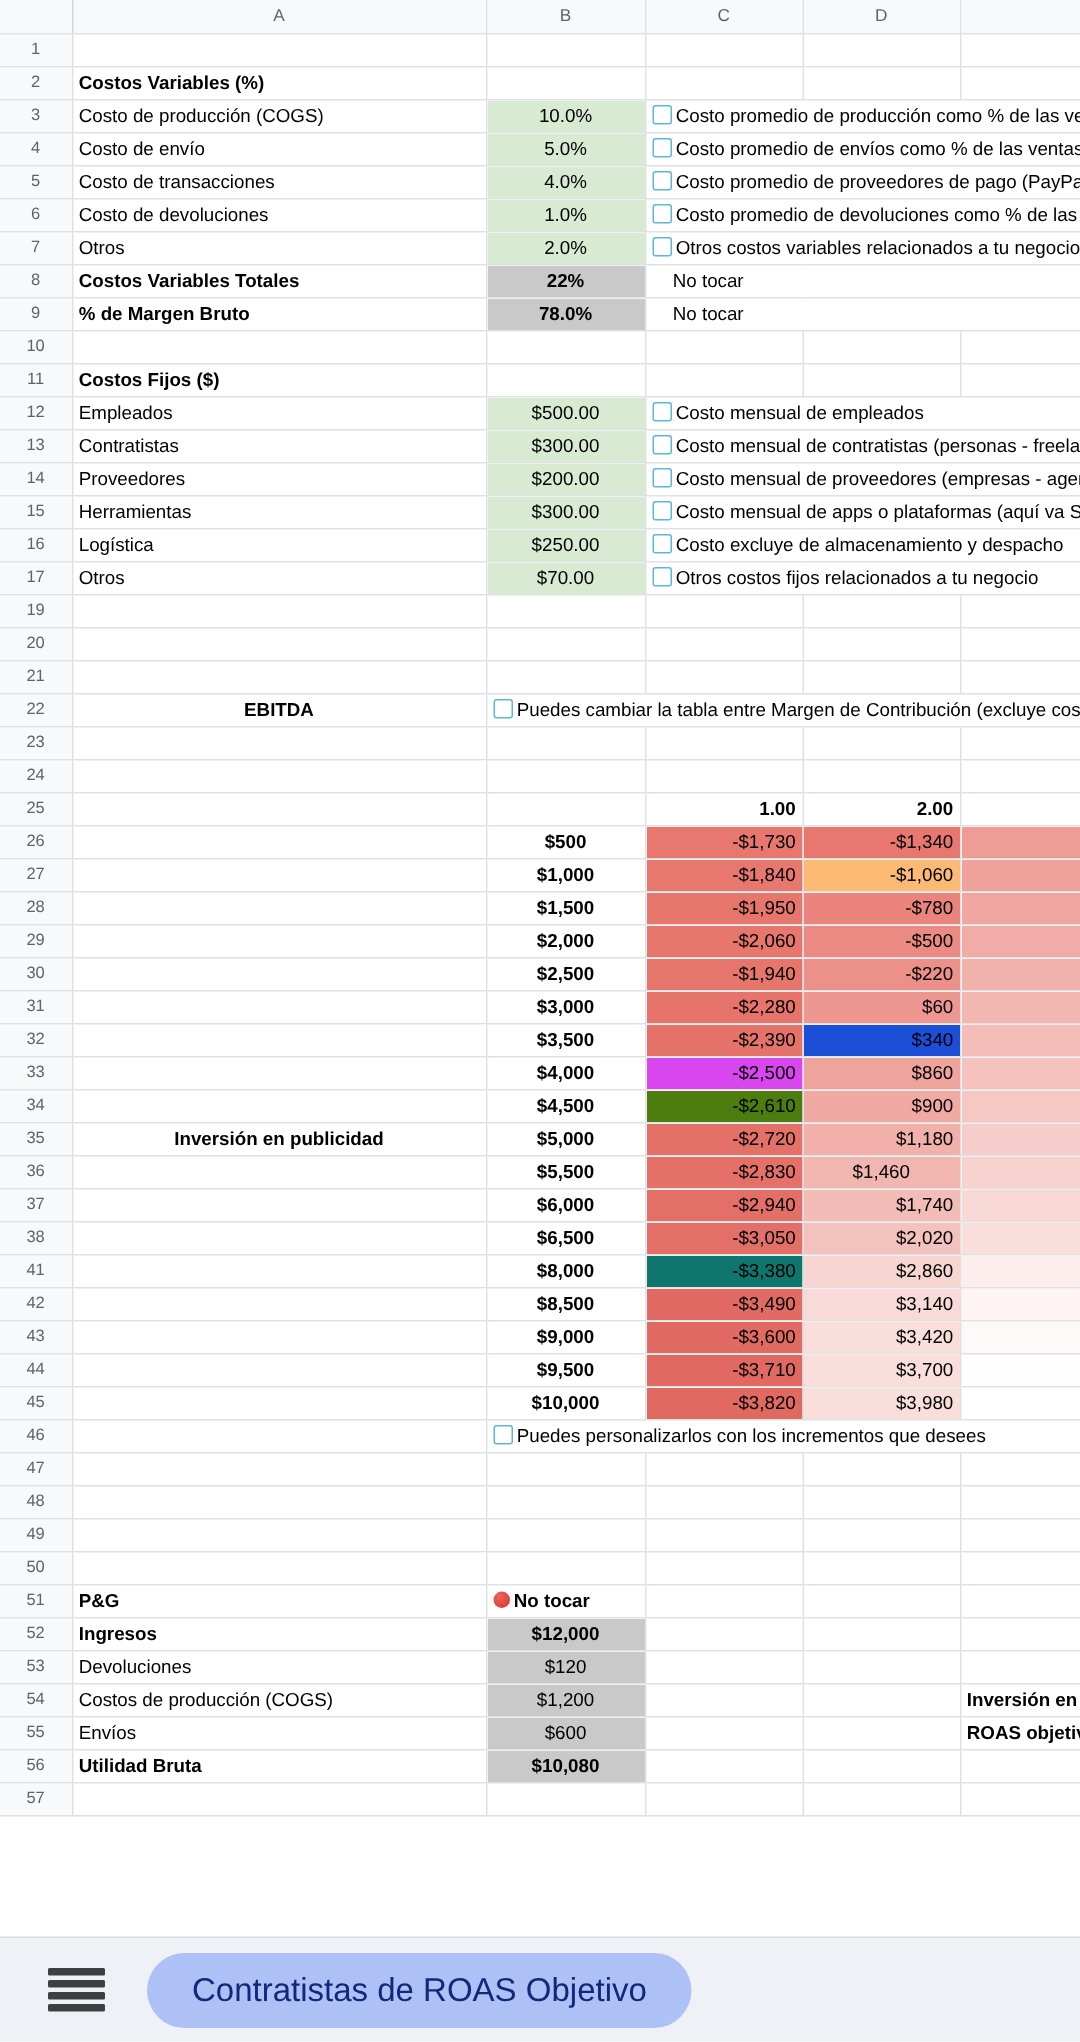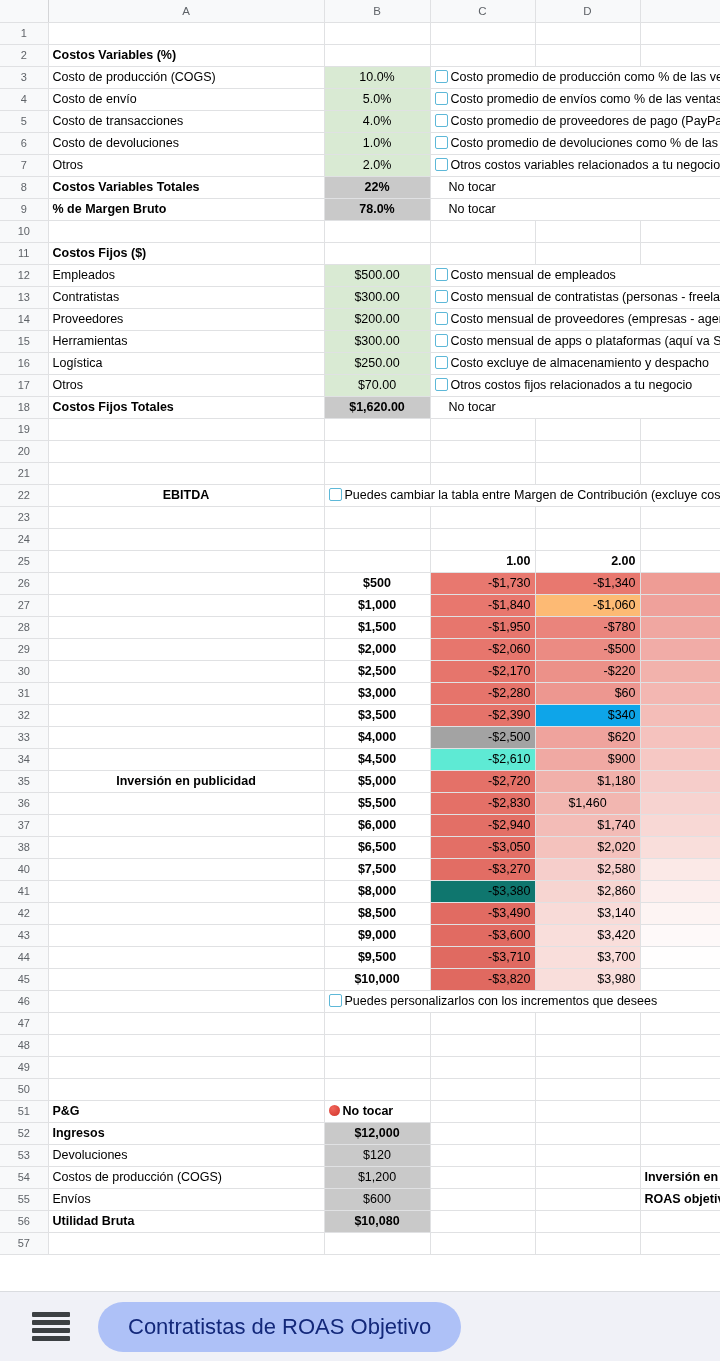--- a/index.html
+++ b/index.html
@@ -273,26 +273,20 @@
       <td class="green r">$250.00</td>
       <td class="spill l" colspan="3"><span class="ico ico-arrow"></span><span class="note">Costo excluye de almacenamiento y despacho</span></td>
     </tr>
     <tr>
       <td class="rownum">17</td>
       <td class="bb-thick">Otros</td>
       <td class="green r bb-thick">$70.00</td>
       <td class="spill l" colspan="3"><span class="ico ico-arrow"></span><span class="note">Otros costos fijos relacionados a tu negocio</span></td>
     </tr>
 
-    <tr>
-      <td class="rownum">18</td>
-      <td class="b">Costos Fijos Totales</td>
-      <td class="gray r b">$1,620.00</td>
-      <td class="spill l" colspan="3"><span class="ico ico-red"></span><span class="note">No tocar</span></td>
-    </tr>
 
     <tr>
       <td class="rownum">19</td>
       <td></td>
           <td></td>
       <td></td>
           <td></td>
           <td></td>
     </tr>
     <tr>
@@ -373,53 +367,53 @@
           <td></td>
           <td class="b r">$2,000</td>
           <td class="heat" style="background: rgb(231, 118, 109);">-$2,060</td>
           <td class="heat" style="background: rgb(235, 139, 131);">-$500</td>
           <td class="heat" style="background: rgb(241, 172, 167);"></td>
         </tr>
         <tr>
           <td class="rownum">30</td>
           <td></td>
           <td class="b r">$2,500</td>
-          <td class="heat" style="background: rgb(230, 117, 108);">-$2,170</td>
+          <td class="heat" style="background: rgb(230, 117, 108);">-$1,940</td>
           <td class="heat" style="background: rgb(236, 145, 137);">-$220</td>
           <td class="heat" style="background: rgb(242, 178, 172);"></td>
         </tr>
         <tr>
           <td class="rownum">31</td>
           <td></td>
           <td class="b r">$3,000</td>
           <td class="heat" style="background: rgb(230, 116, 107);">-$2,280</td>
           <td class="heat" style="background: rgb(237, 151, 144);">$60</td>
           <td class="heat" style="background: rgb(243, 183, 178);"></td>
         </tr>
         <tr>
           <td class="rownum">32</td>
           <td></td>
           <td class="b r">$3,500</td>
           <td class="heat" style="background: rgb(229, 115, 106);">-$2,390</td>
-          <td class="heat" style="background: #0ea5e9; margin-top: 11px;">$340</td>
+          <td class="heat" style="background: #1d4ed8; margin-top: 11px;">$340</td>
           <td class="heat" style="background: rgb(244, 189, 184);"></td>
         </tr>
         <tr>
           <td class="rownum">33</td>
           <td></td>
           <td class="b r">$4,000</td>
-          <td class="heat" style="background: #a3a3a3;">-$2,500</td>
-          <td class="heat" style="background: rgb(239, 163, 157);">$620</td>
+          <td class="heat" style="background: #d946ef;">-$2,500</td>
+          <td class="heat" style="background: rgb(239, 163, 157);">$860</td>
           <td class="heat" style="background: rgb(245, 194, 190);"></td>
         </tr>
         <tr>
           <td class="rownum">34</td>
           <td></td>
           <td class="b r">$4,500</td>
-          <td class="heat" style="background: #5eead4;">-$2,610</td>
+          <td class="heat" style="background: #4d7c0f;">-$2,610</td>
           <td class="heat" style="background: rgb(240, 169, 163);">$900</td>
           <td class="heat" style="background: rgb(246, 200, 196);"></td>
         </tr>
         <tr>
           <td class="rownum">35</td>
           <td class="b ctr">Inversión en publicidad</td>
           <td class="b r">$5,000</td>
           <td class="heat" style="background: rgb(228, 113, 104);">-$2,720</td>
           <td class="heat" style="background: rgb(241, 176, 170);">$1,180</td>
           <td class="heat" style="background: rgb(246, 205, 202);"></td>
@@ -440,28 +434,20 @@
           <td class="heat" style="background: rgb(243, 188, 183);">$1,740</td>
           <td class="heat" style="background: rgb(248, 216, 213);"></td>
         </tr>
         <tr>
           <td class="rownum">38</td>
           <td></td>
           <td class="b r">$6,500</td>
           <td class="heat" style="background: rgb(227, 111, 102);">-$3,050</td>
           <td class="heat" style="background: rgb(244, 194, 189);">$2,020</td>
           <td class="heat" style="background: rgb(249, 222, 219);"></td>
-        </tr>
-        <tr>
-          <td class="rownum">40</td>
-          <td></td>
-          <td class="b r">$7,500</td>
-          <td class="heat" style="background: rgb(226, 109, 100);">-$3,270</td>
-          <td class="heat" style="background: rgb(246, 206, 203);">$2,580</td>
-          <td class="heat" style="background: rgb(251, 233, 231);"></td>
         </tr>
         <tr>
           <td class="rownum">41</td>
           <td></td>
           <td class="b r">$8,000</td>
           <td class="heat" style="background: #0f766e;">-$3,380</td>
           <td class="heat" style="background: rgb(247, 213, 209);">$2,860</td>
           <td class="heat" style="background: rgb(252, 238, 237);"></td>
         </tr>
         <tr>

